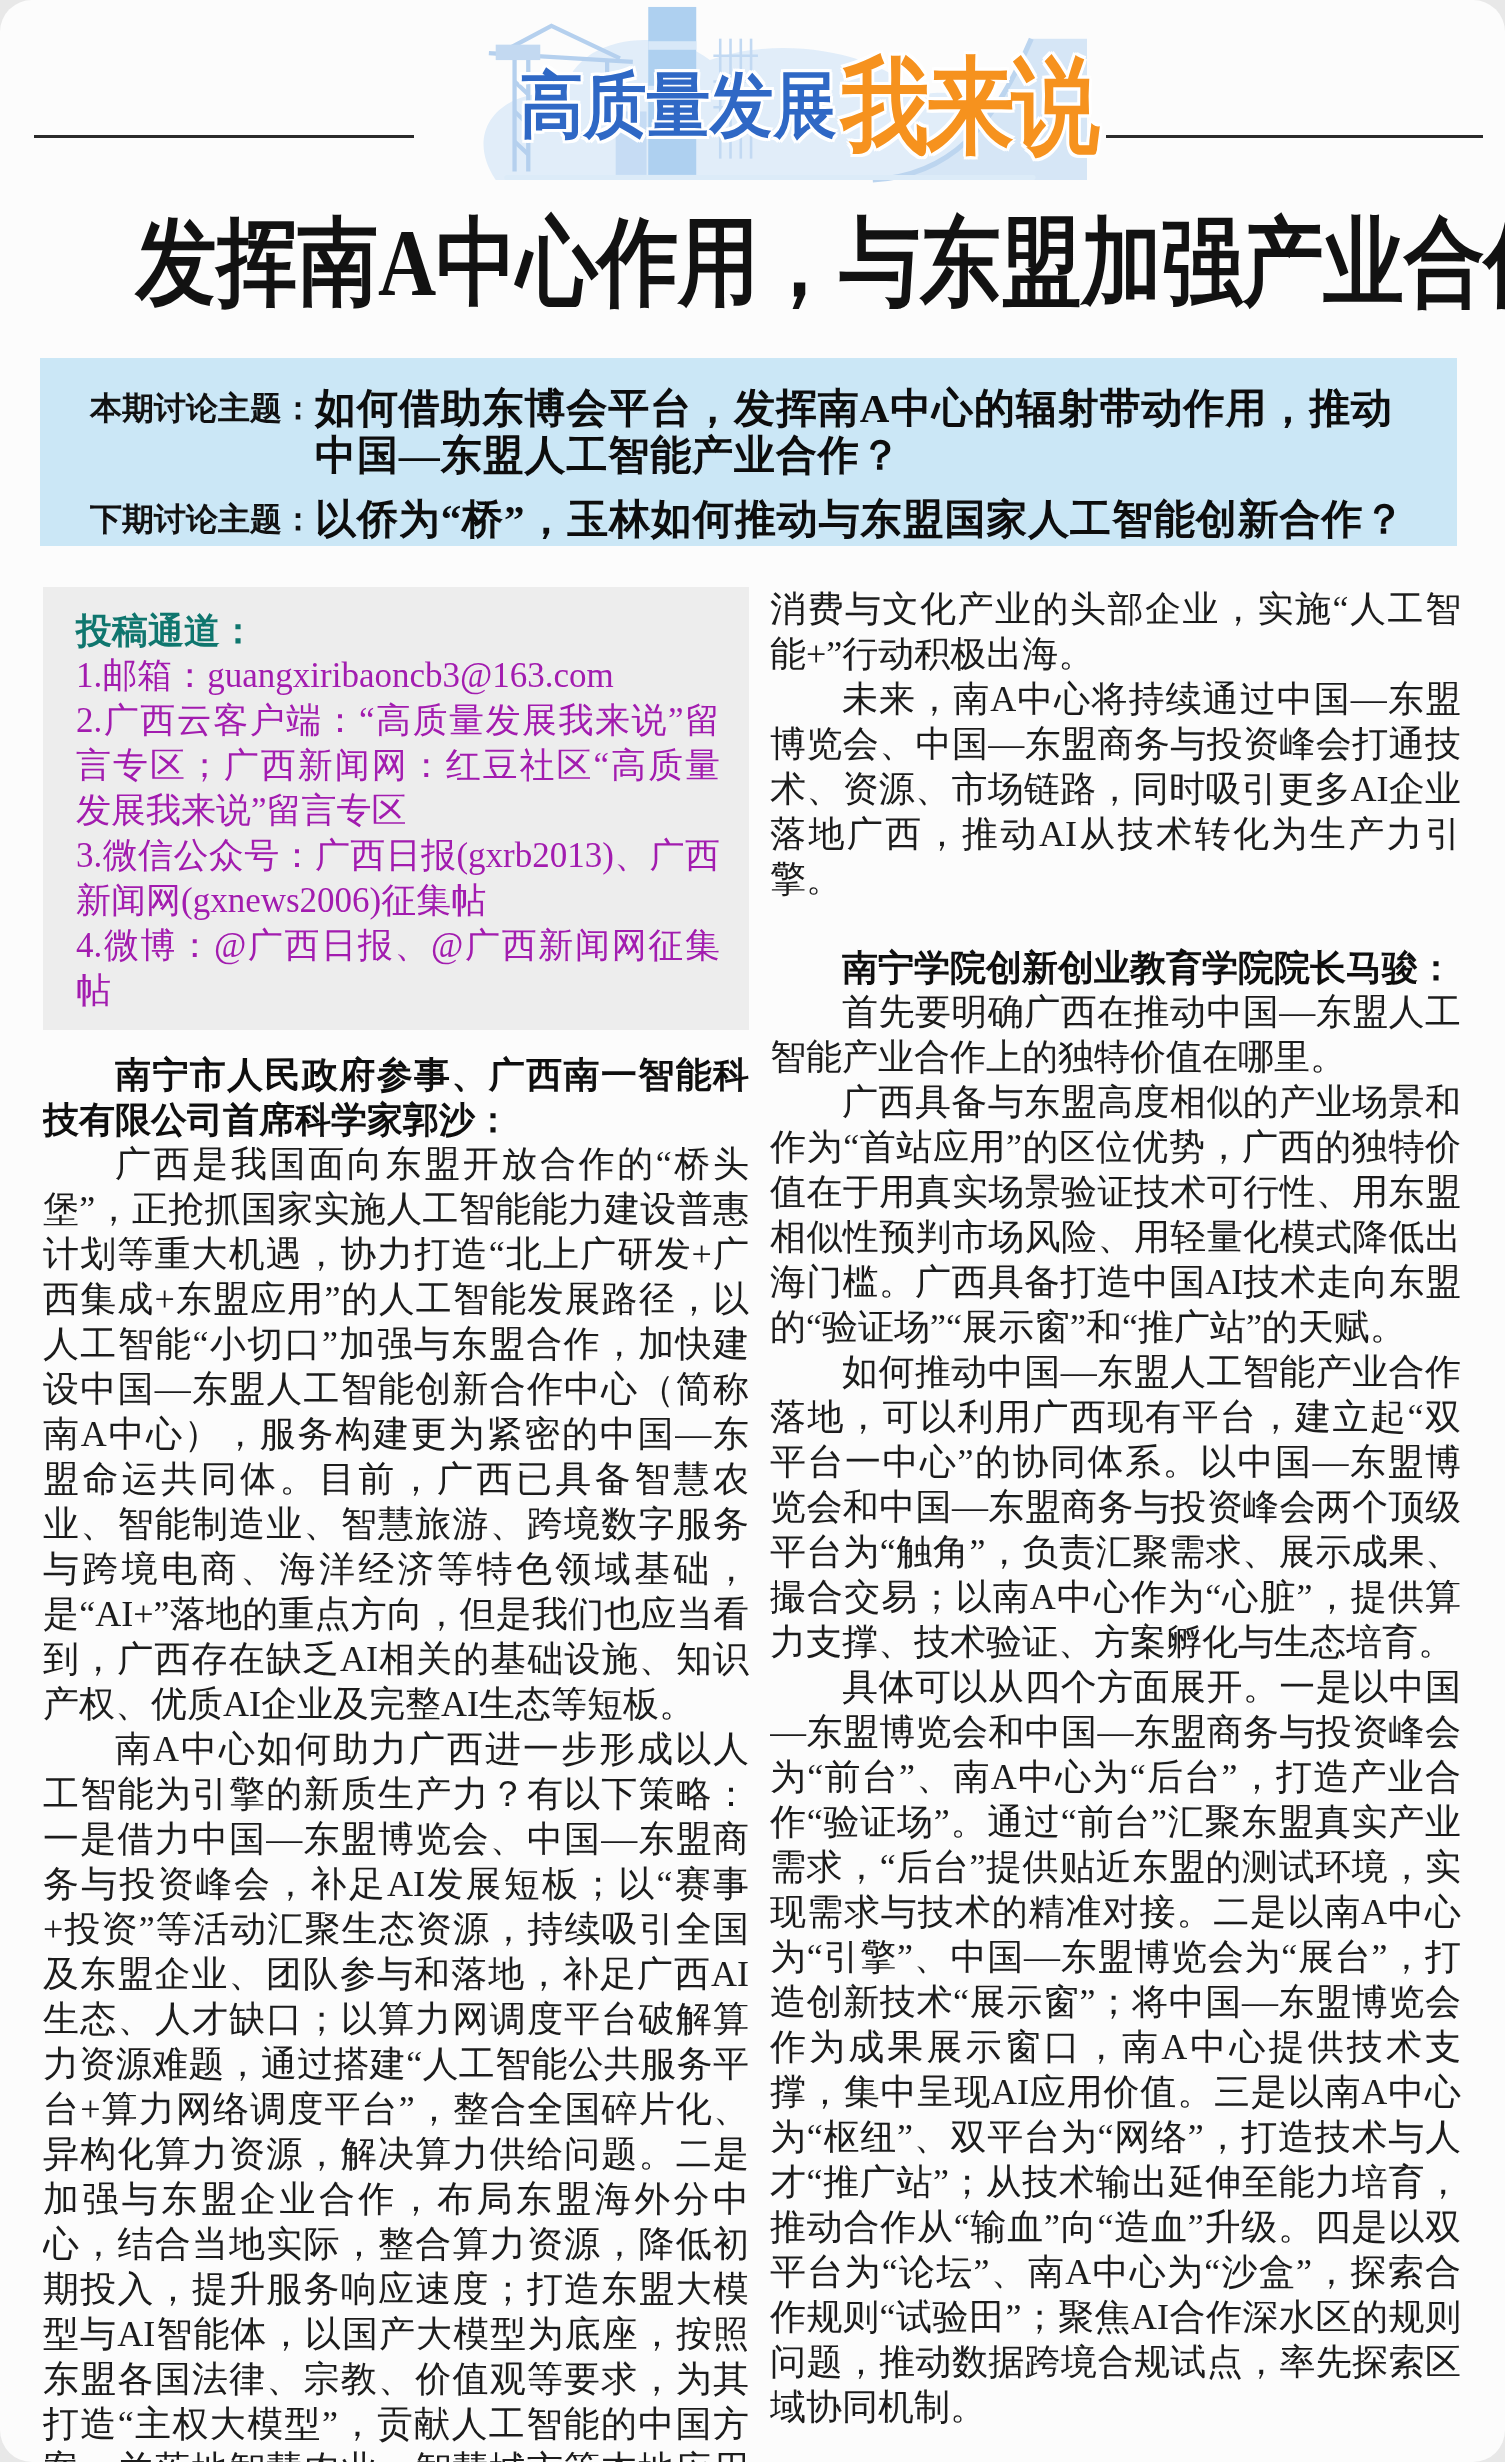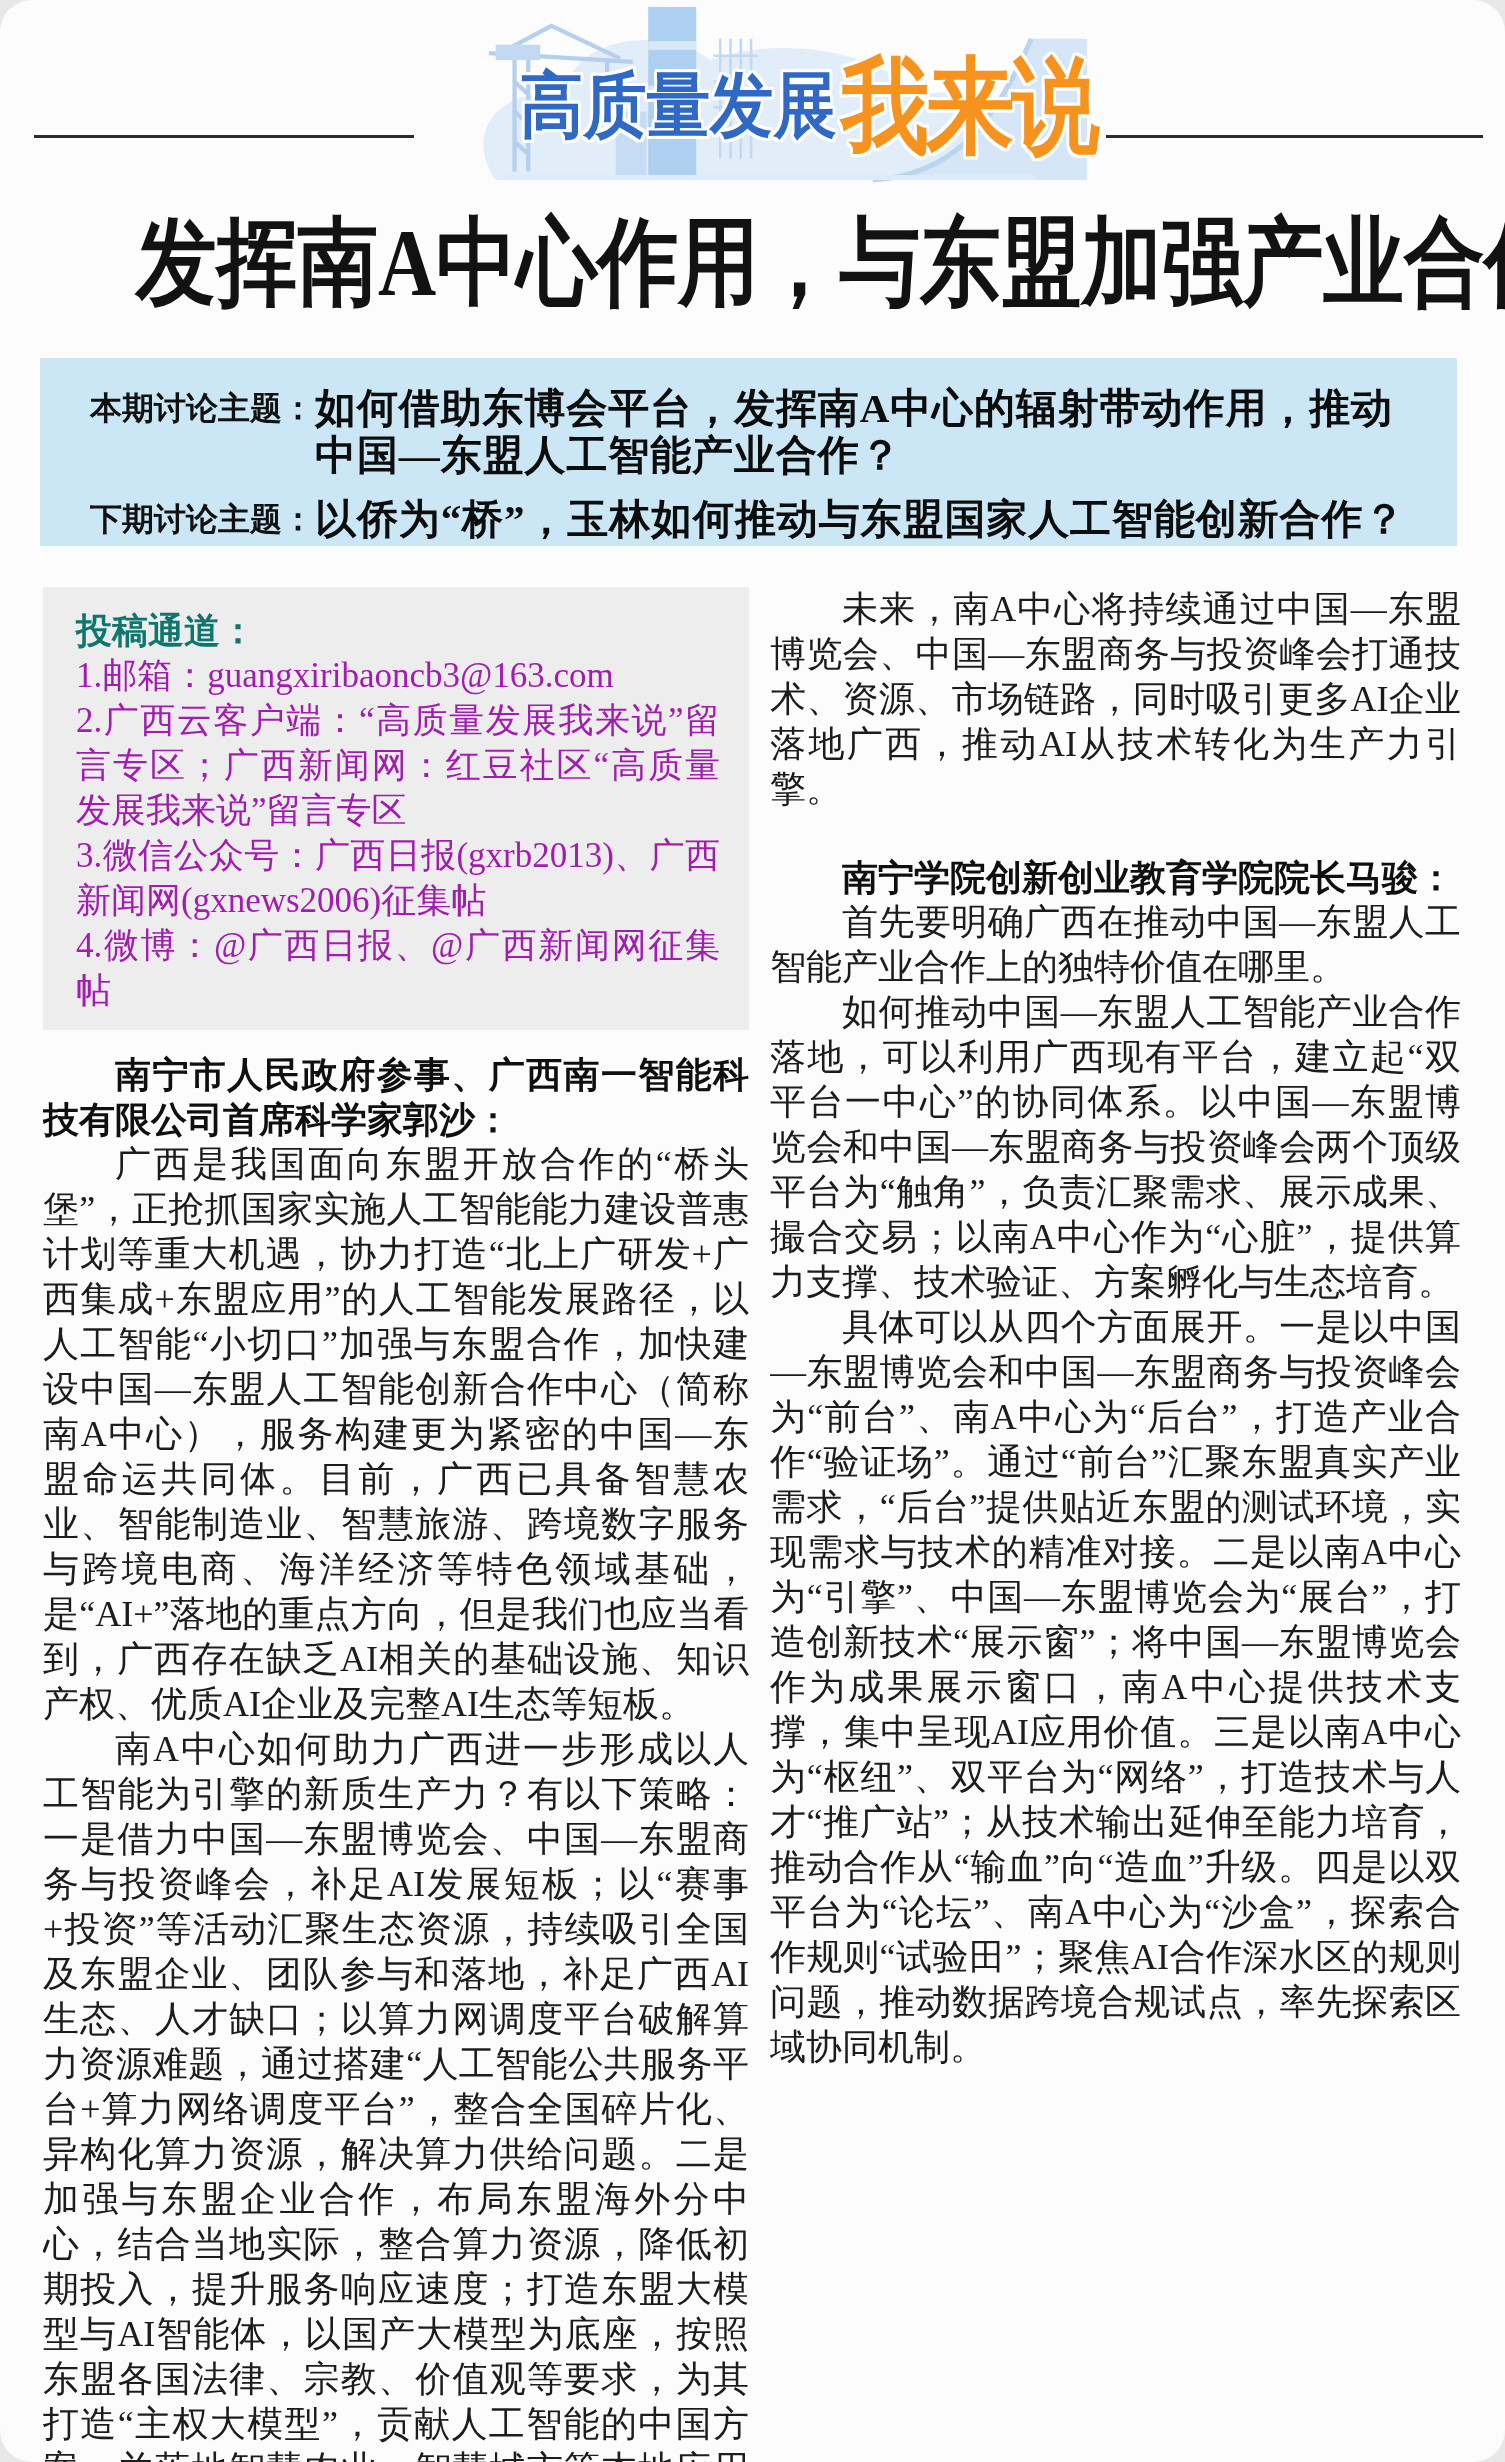--- a/index.html
+++ b/index.html
@@ -149,22 +149,24 @@
       <div class="submission-item">3.微信公众号：广西日报(gxrb2013)、广西新闻网(gxnews2006)征集帖</div>
       <div class="submission-item">4.微博：@广西日报、@广西新闻网征集帖</div>
     </aside>
 
     <p class="speaker speaker-first">南宁市人民政府参事、广西南一智能科技有限公司首席科学家郭沙：</p>
     <p class="para">广西是我国面向东盟开放合作的“桥头堡”，正抢抓国家实施人工智能能力建设普惠计划等重大机遇，协力打造“北上广研发+广西集成+东盟应用”的人工智能发展路径，以人工智能“小切口”加强与东盟合作，加快建设中国—东盟人工智能创新合作中心（简称南A中心），服务构建更为紧密的中国—东盟命运共同体。目前，广西已具备智慧农业、智能制造业、智慧旅游、跨境数字服务与跨境电商、海洋经济等特色领域基础，是“AI+”落地的重点方向，但是我们也应当看到，广西存在缺乏AI相关的基础设施、知识产权、优质AI企业及完整AI生态等短板。</p>
     <p class="para">南A中心如何助力广西进一步形成以人工智能为引擎的新质生产力？有以下策略：一是借力中国—东盟博览会、中国—东盟商务与投资峰会，补足AI发展短板；以“赛事+投资”等活动汇聚生态资源，持续吸引全国及东盟企业、团队参与和落地，补足广西AI生态、人才缺口；以算力网调度平台破解算力资源难题，通过搭建“人工智能公共服务平台+算力网络调度平台”，整合全国碎片化、异构化算力资源，解决算力供给问题。二是加强与东盟企业合作，布局东盟海外分中心，结合当地实际，整合算力资源，降低初期投入，提升服务响应速度；打造东盟大模型与AI智能体，以国产大模型为底座，按照东盟各国法律、宗教、价值观等要求，为其打造“主权大模型”，贡献人工智能的中国方案，并落地智慧农业、智慧城市等本地应用场景。三是加强与国内企业合作，南A中心不仅是“撮合者”更是“需求转化平台”，可以对接科技与互联网巨头，联合制造业与工业、新能源汽车产业、能源与基建、</p>
   </div>
 
   <div class="col col-right">
+    <p class="para para-cont">消费与文化产业的头部企业，实施“人工智能+”行动积极出海。</p>
     <p class="para">未来，南A中心将持续通过中国—东盟博览会、中国—东盟商务与投资峰会打通技术、资源、市场链路，同时吸引更多AI企业落地广西，推动AI从技术转化为生产力引擎。</p>
     <p class="speaker">南宁学院创新创业教育学院院长马骏：</p>
     <p class="para">首先要明确广西在推动中国—东盟人工智能产业合作上的独特价值在哪里。</p>
+    <p class="para">广西具备与东盟高度相似的产业场景和作为“首站应用”的区位优势，广西的独特价值在于用真实场景验证技术可行性、用东盟相似性预判市场风险、用轻量化模式降低出海门槛。广西具备打造中国AI技术走向东盟的“验证场”“展示窗”和“推广站”的天赋。</p>
     <p class="para">如何推动中国—东盟人工智能产业合作落地，可以利用广西现有平台，建立起“双平台一中心”的协同体系。以中国—东盟博览会和中国—东盟商务与投资峰会两个顶级平台为“触角”，负责汇聚需求、展示成果、撮合交易；以南A中心作为“心脏”，提供算力支撑、技术验证、方案孵化与生态培育。</p>
     <p class="para">具体可以从四个方面展开。一是以中国—东盟博览会和中国—东盟商务与投资峰会为“前台”、南A中心为“后台”，打造产业合作“验证场”。通过“前台”汇聚东盟真实产业需求，“后台”提供贴近东盟的测试环境，实现需求与技术的精准对接。二是以南A中心为“引擎”、中国—东盟博览会为“展台”，打造创新技术“展示窗”；将中国—东盟博览会作为成果展示窗口，南A中心提供技术支撑，集中呈现AI应用价值。三是以南A中心为“枢纽”、双平台为“网络”，打造技术与人才“推广站”；从技术输出延伸至能力培育，推动合作从“输血”向“造血”升级。四是以双平台为“论坛”、南A中心为“沙盒”，探索合作规则“试验田”；聚焦AI合作深水区的规则问题，推动数据跨境合规试点，率先探索区域协同机制。</p>
 
   </div>
 
 </div>
 
 
 </body></html>

